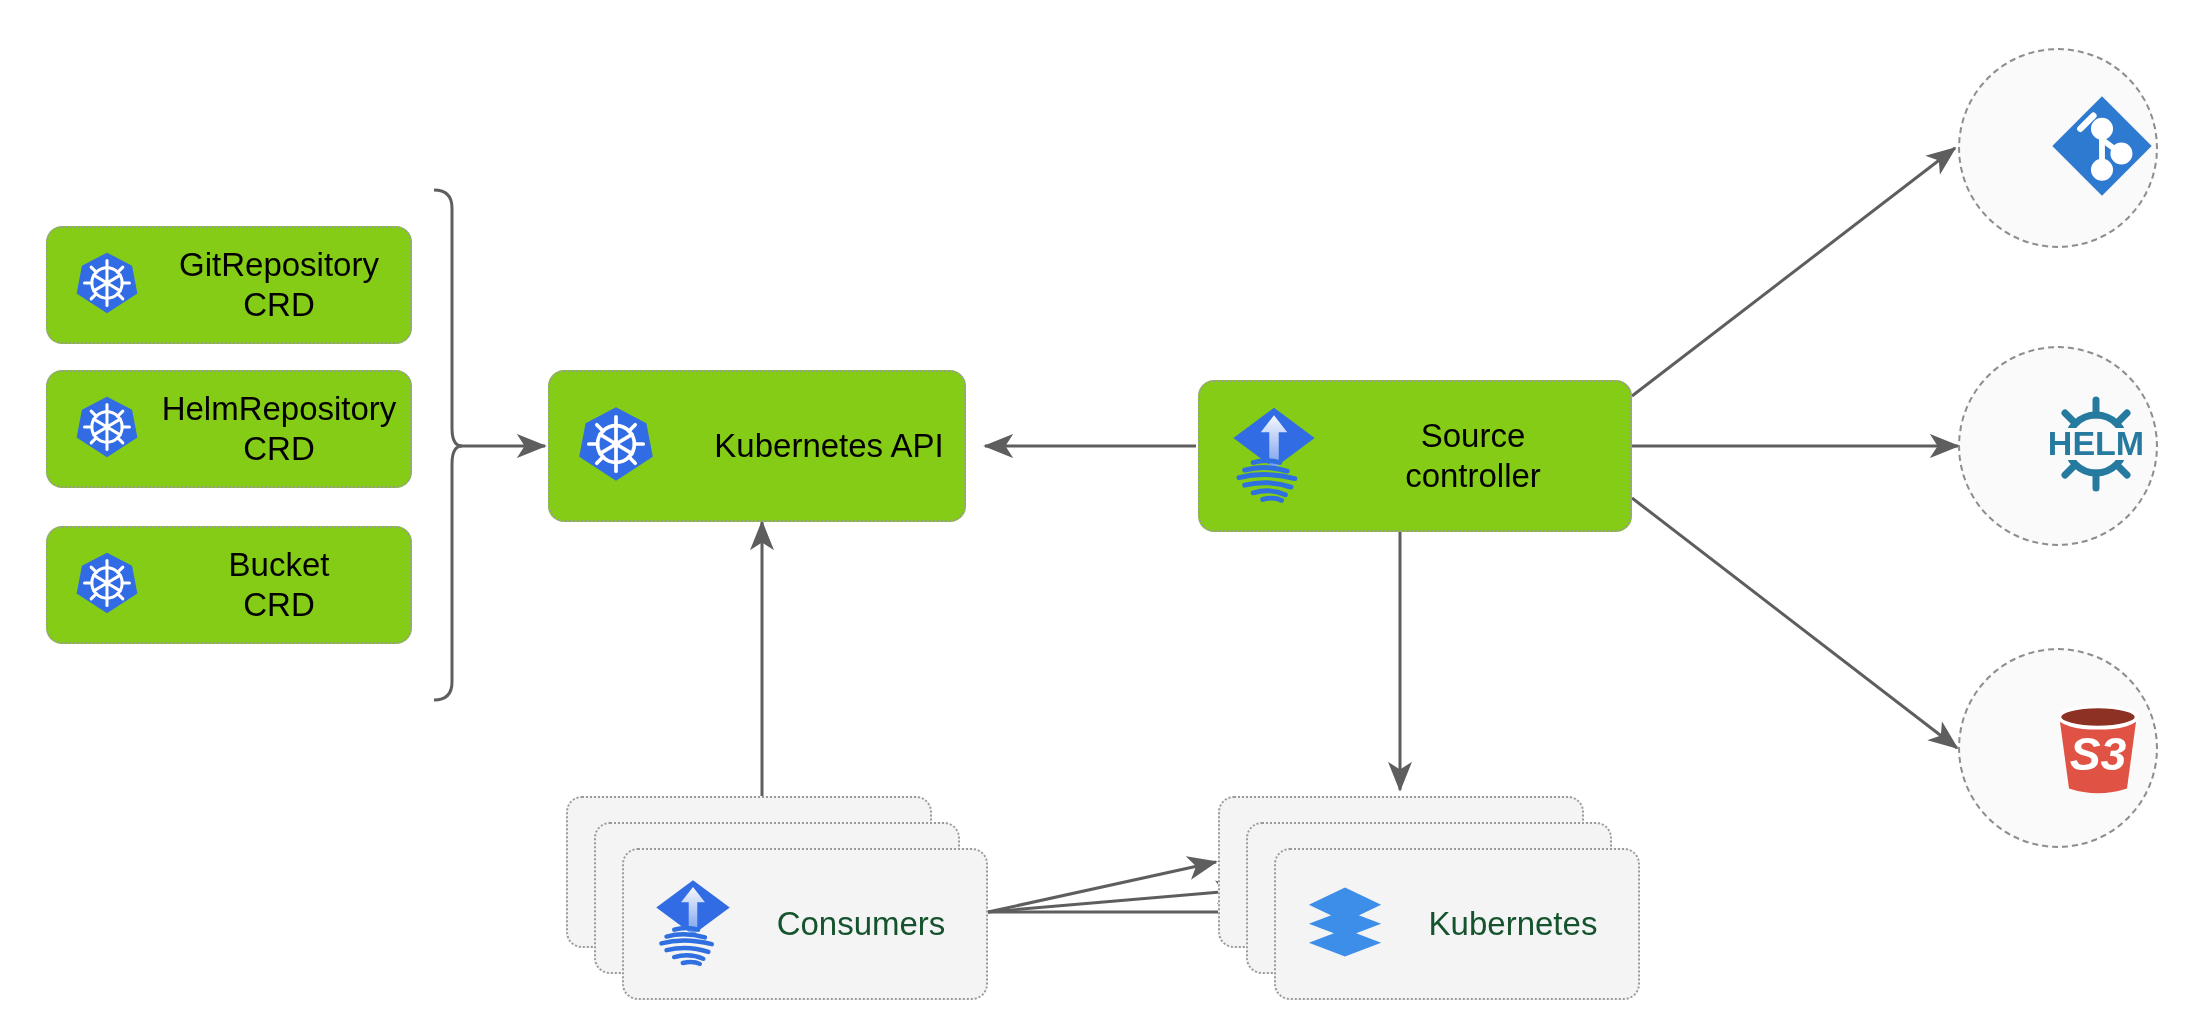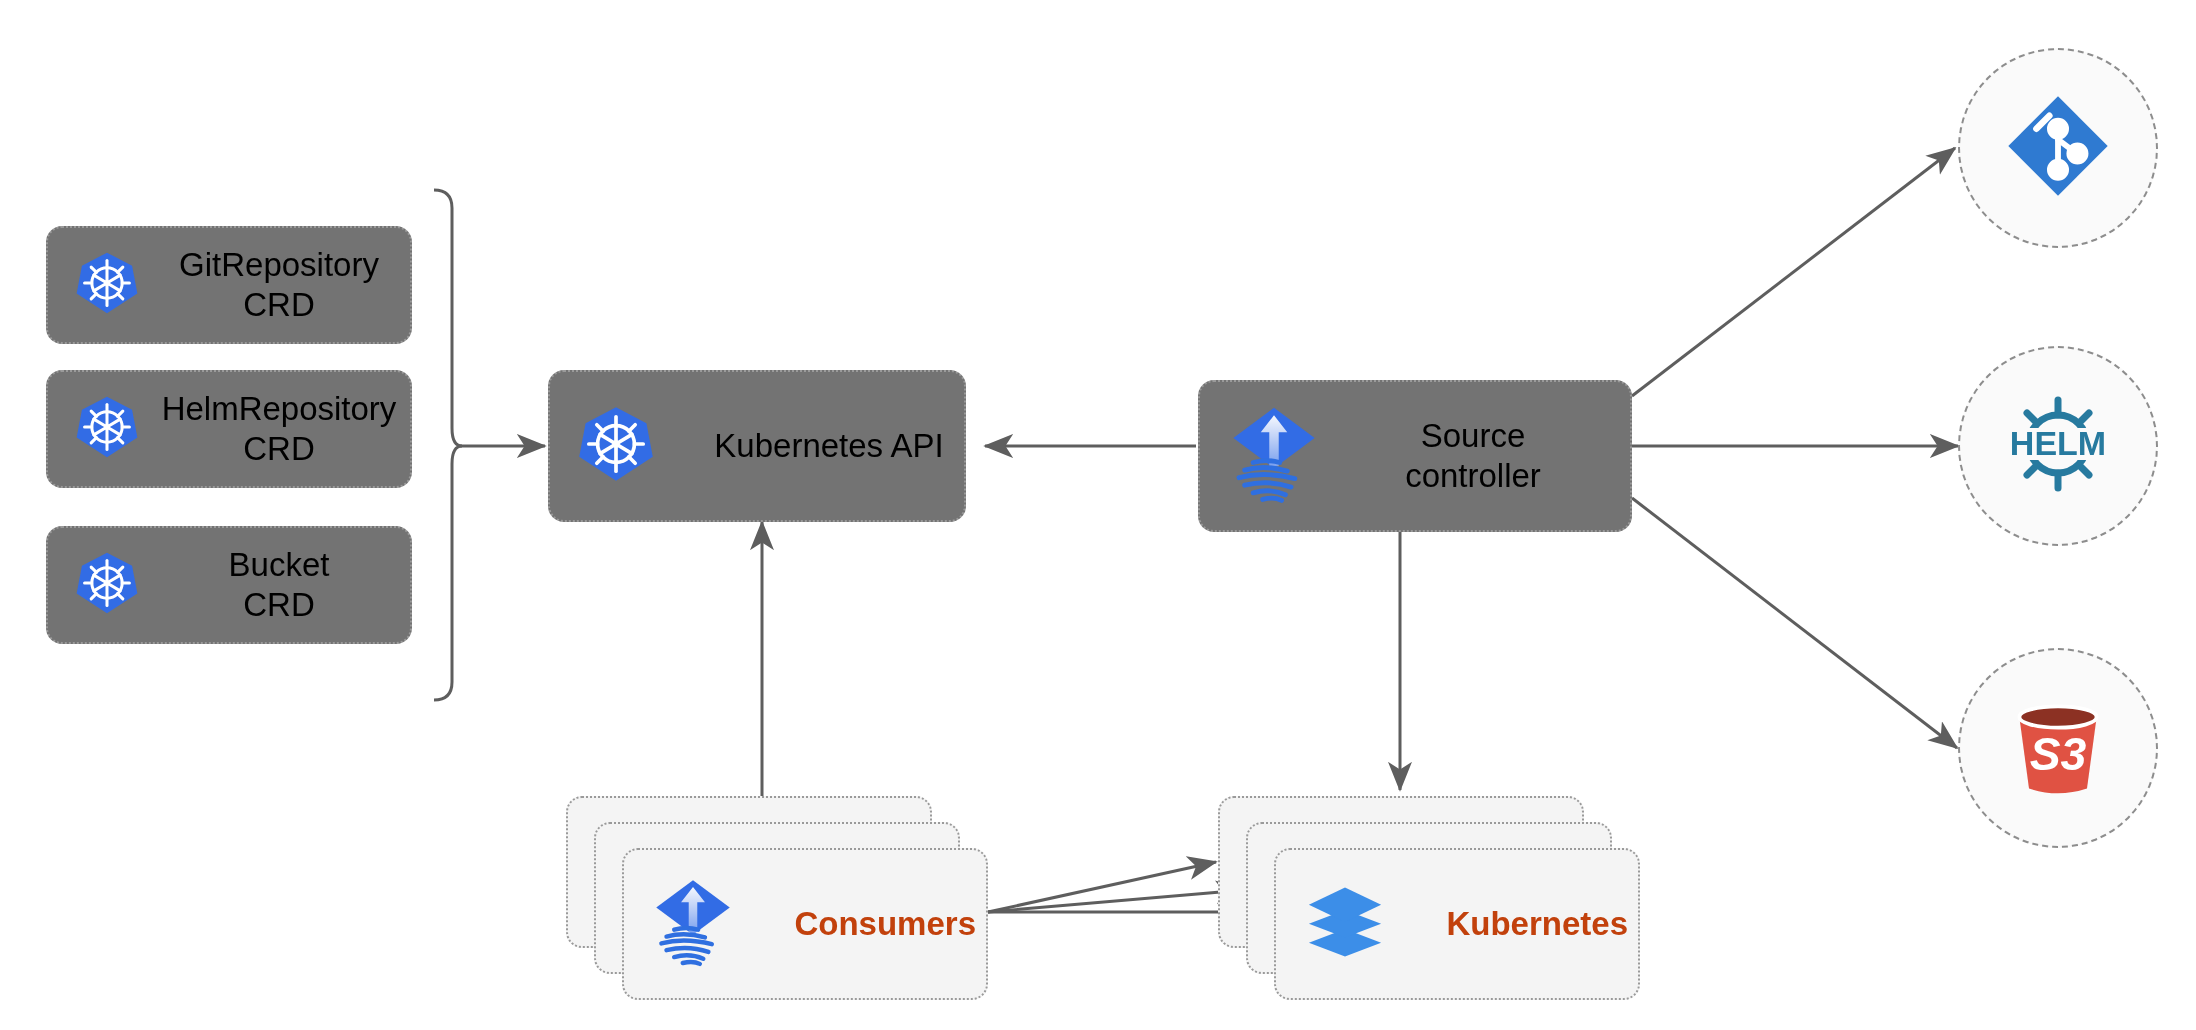--- a/index.html
+++ b/index.html
@@ -16,21 +16,21 @@
     position: relative;
     width: 2196px;
     height: 1030px;
     background: #ffffff;
     overflow: hidden;
   }
   
   .node {
     position: absolute;
     box-sizing: border-box;
-    background: #737373;
+    background: #84cc16;
     border: 2px dotted #9a9a9a;
     border-radius: 16px;
     display: flex;
     align-items: center;
     z-index: 5;
   }
   .node .label {
     font-size: 33px;
     color: #000000;
     line-height: 1.22;
@@ -67,36 +67,36 @@
     width: 366px;
     height: 152px;
   }
   .stack .card.c1 { left: 0px;  top: 0px;  z-index: 1;}
   .stack .card.c2 { left: 28px; top: 26px; z-index: 2;}
   .stack .card.c3 {
     left: 56px; top: 52px; z-index: 3;
     display: flex; align-items: center; padding-left: 26px;
   }
   .stack .card.c3 .label {
-    font-size: 33px; color: #c2410c; flex: 1 1 auto; text-align: right; padding-right: 10px; font-weight: bold;
+    font-size: 33px; color: #14532d; flex: 1 1 auto; text-align: center; padding-right: 10px;
   }
   .stack .card.c3 .ico { flex: 0 0 auto; margin-right: 10px; }
 
   
   .circle {
     position: absolute;
     box-sizing: border-box;
     width: 200px;
     height: 200px;
     border-radius: 50%;
     background: #fafafa;
     border: 2px dashed #8d8d8d;
     display: flex;
     align-items: center;
-    justify-content: center;
+    justify-content: flex-end;
     z-index: 5;
   }
   svg.edges {
     position: absolute;
     left: 0; top: 0;
     width: 2196px;
     height: 1030px;
     z-index: 1;
     pointer-events: none;
   }

